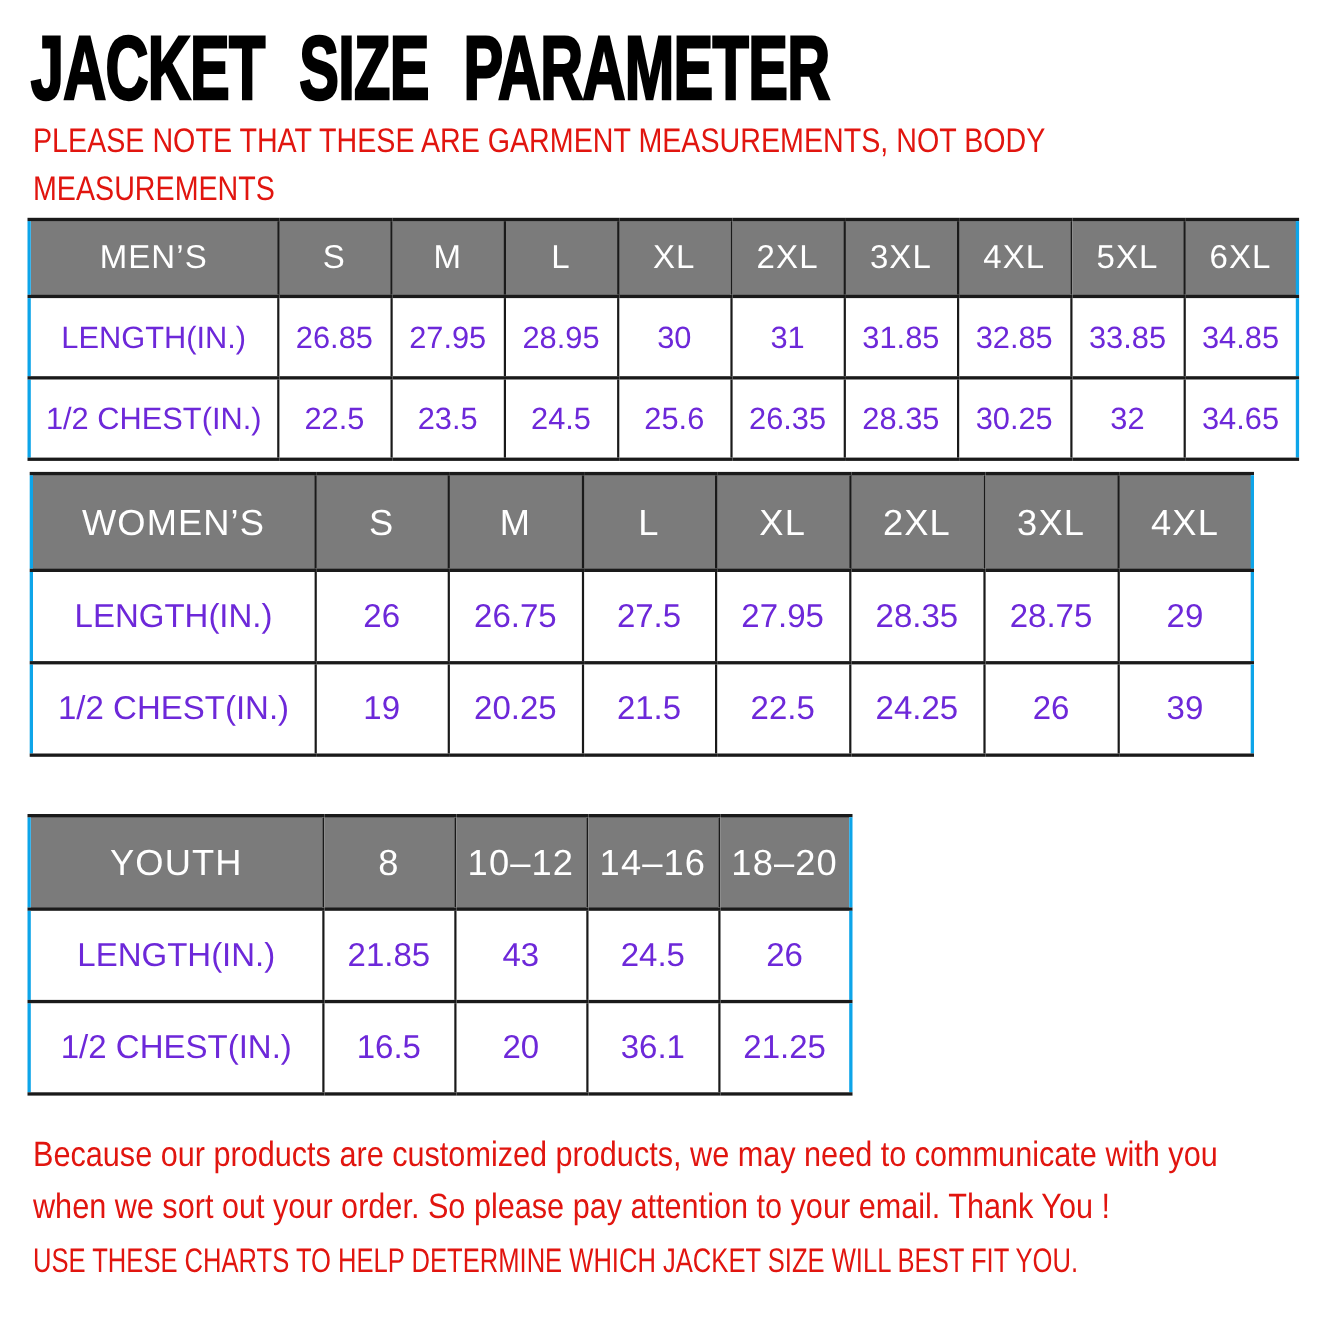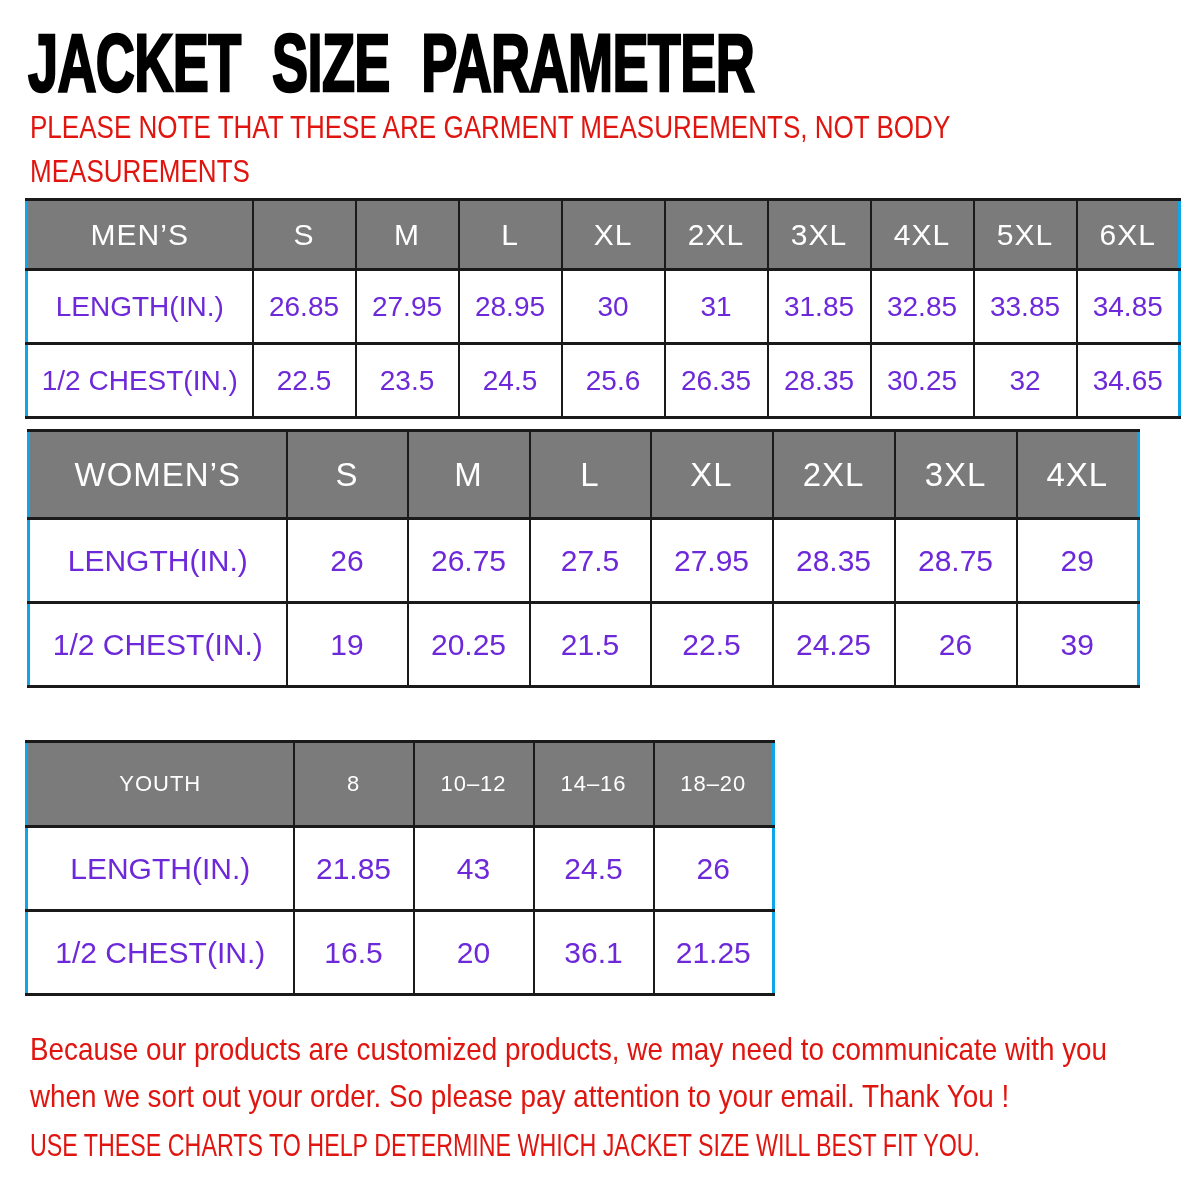--- a/index.html
+++ b/index.html
@@ -68,21 +68,21 @@
   .tbl-womens { left: 27px; top: 429px; width: 1110px; }
   .tbl-womens thead tr { height: 88px; }
   .tbl-womens tbody tr { height: 84px; }
   .tbl-womens thead th { font-size: 33px; }
   .tbl-womens tbody td { font-size: 30px; }
 
   
   .tbl-youth { left: 25px; top: 740px; width: 747px; }
   .tbl-youth thead tr { height: 85px; }
   .tbl-youth tbody tr { height: 84px; }
-  .tbl-youth thead th { font-size: 22px; }
+  .tbl-youth thead th { font-size: 33px; }
   .tbl-youth tbody td { font-size: 30px; }
 
   
   .footer-para {
     position: absolute; left: 30px; top: 1026px;
     color: #e1150f;
     font-size: 32px; line-height: 47px;
     transform: scaleX(0.87); transform-origin: 0 0;
     white-space: nowrap;
   }

